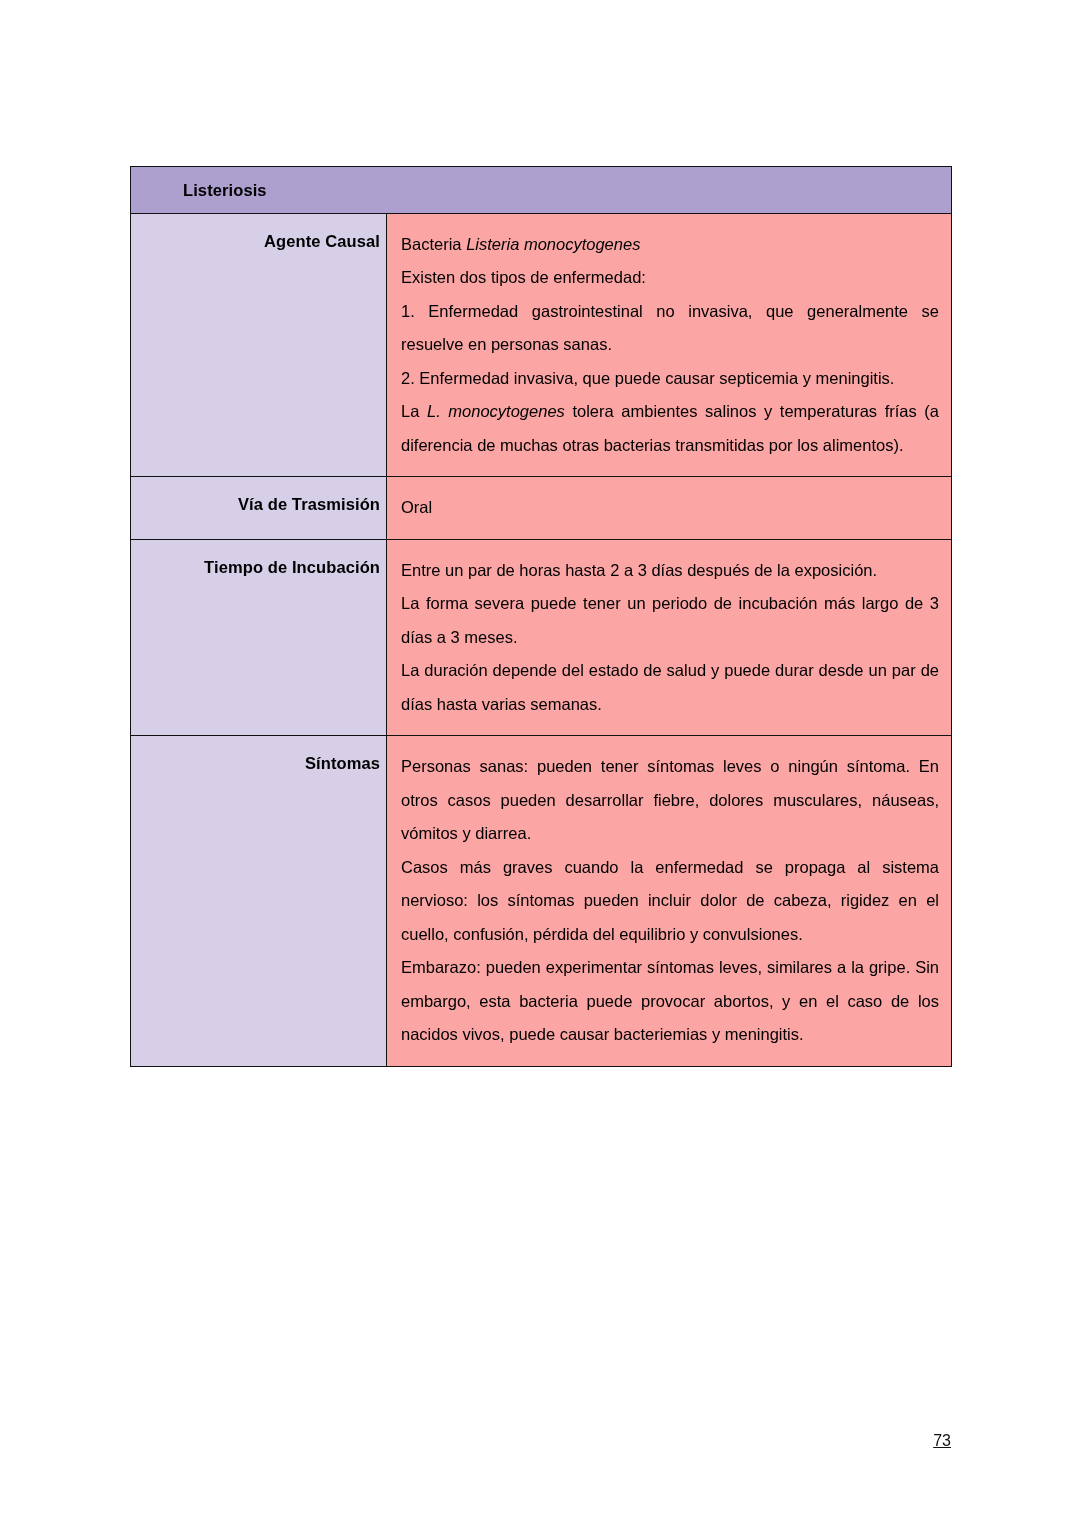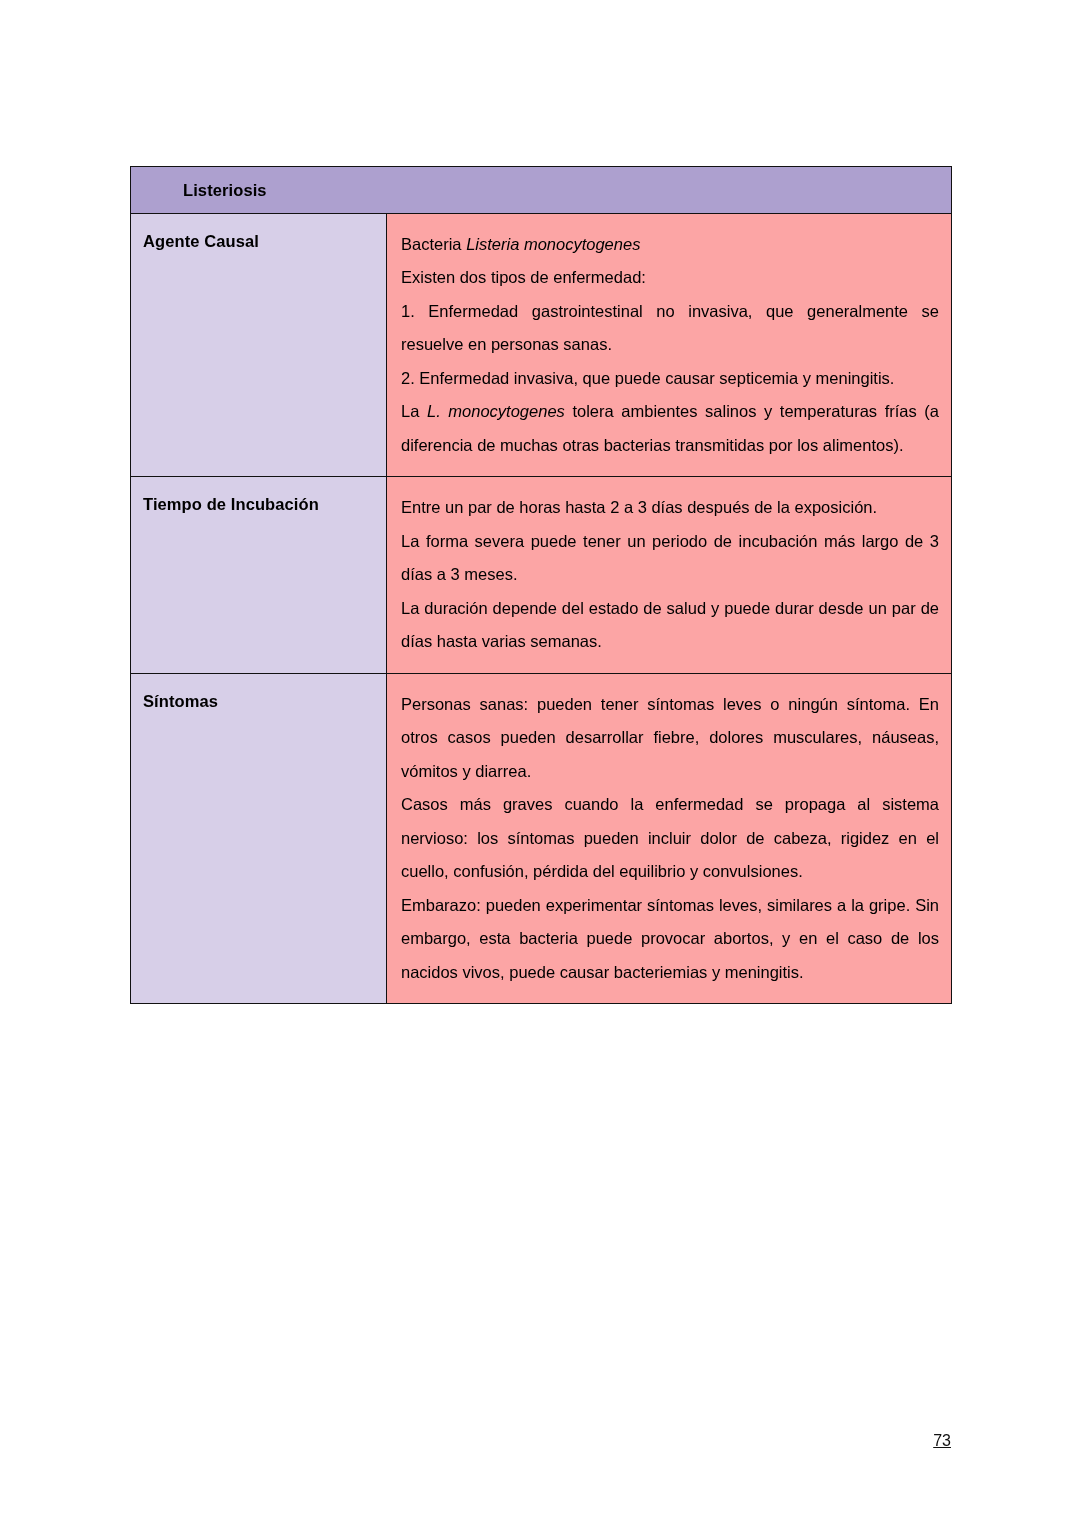--- a/index.html
+++ b/index.html
@@ -46,20 +46,21 @@
   .header-cell .txt {
     font-weight: bold;
     font-size: 16.5px;
     padding: 0 0 0 12px;
     letter-spacing: 0.1px;
     margin-left: 40px;
   }
 
   .label-cell {
     background: #d7cfe8;
+    text-align: right;
   }
   .label-cell .txt {
     font-weight: bold;
     font-size: 16.5px;
     padding: 16px 6px 14px 12px;
     line-height: 1.35;
     letter-spacing: 0.1px;
   }
 
   .value-cell {
@@ -120,20 +121,30 @@
               <p class="nojust"><span>Bacteria </span><i>Listeria monocytogenes</i></p>
               <p class="nojust"><span>Existen dos tipos de enfermedad:</span></p>
               <p><span>1. Enfermedad gastrointestinal no invasiva, que generalmente se resuelve en personas sanas.</span></p>
               <p class="nojust"><span>2. Enfermedad invasiva, que puede causar septicemia y meningitis.</span></p>
               <p><span>La </span><i>L. monocytogenes</i><span> tolera ambientes salinos y temperaturas frías (a diferencia de muchas otras bacterias transmitidas por los alimentos).</span></p>
             </div>
           </td>
         </tr>
         <tr>
           <td class="label-cell">
+            <div class="txt">Vía de Trasmisión</div>
+          </td>
+          <td class="value-cell">
+            <div class="body">
+              <p class="nojust"><span>Oral</span></p>
+            </div>
+          </td>
+        </tr>
+        <tr>
+          <td class="label-cell">
             <div class="txt">Tiempo de Incubación</div>
           </td>
           <td class="value-cell">
             <div class="body">
               <p class="nojust"><span>Entre un par de horas hasta 2 a 3 días después de la exposición.</span></p>
               <p><span>La forma severa puede tener un periodo de incubación más largo de 3 días a 3 meses.</span></p>
               <p><span>La duración depende del estado de salud y puede durar desde un par de días hasta varias semanas.</span></p>
             </div>
           </td>
         </tr>

